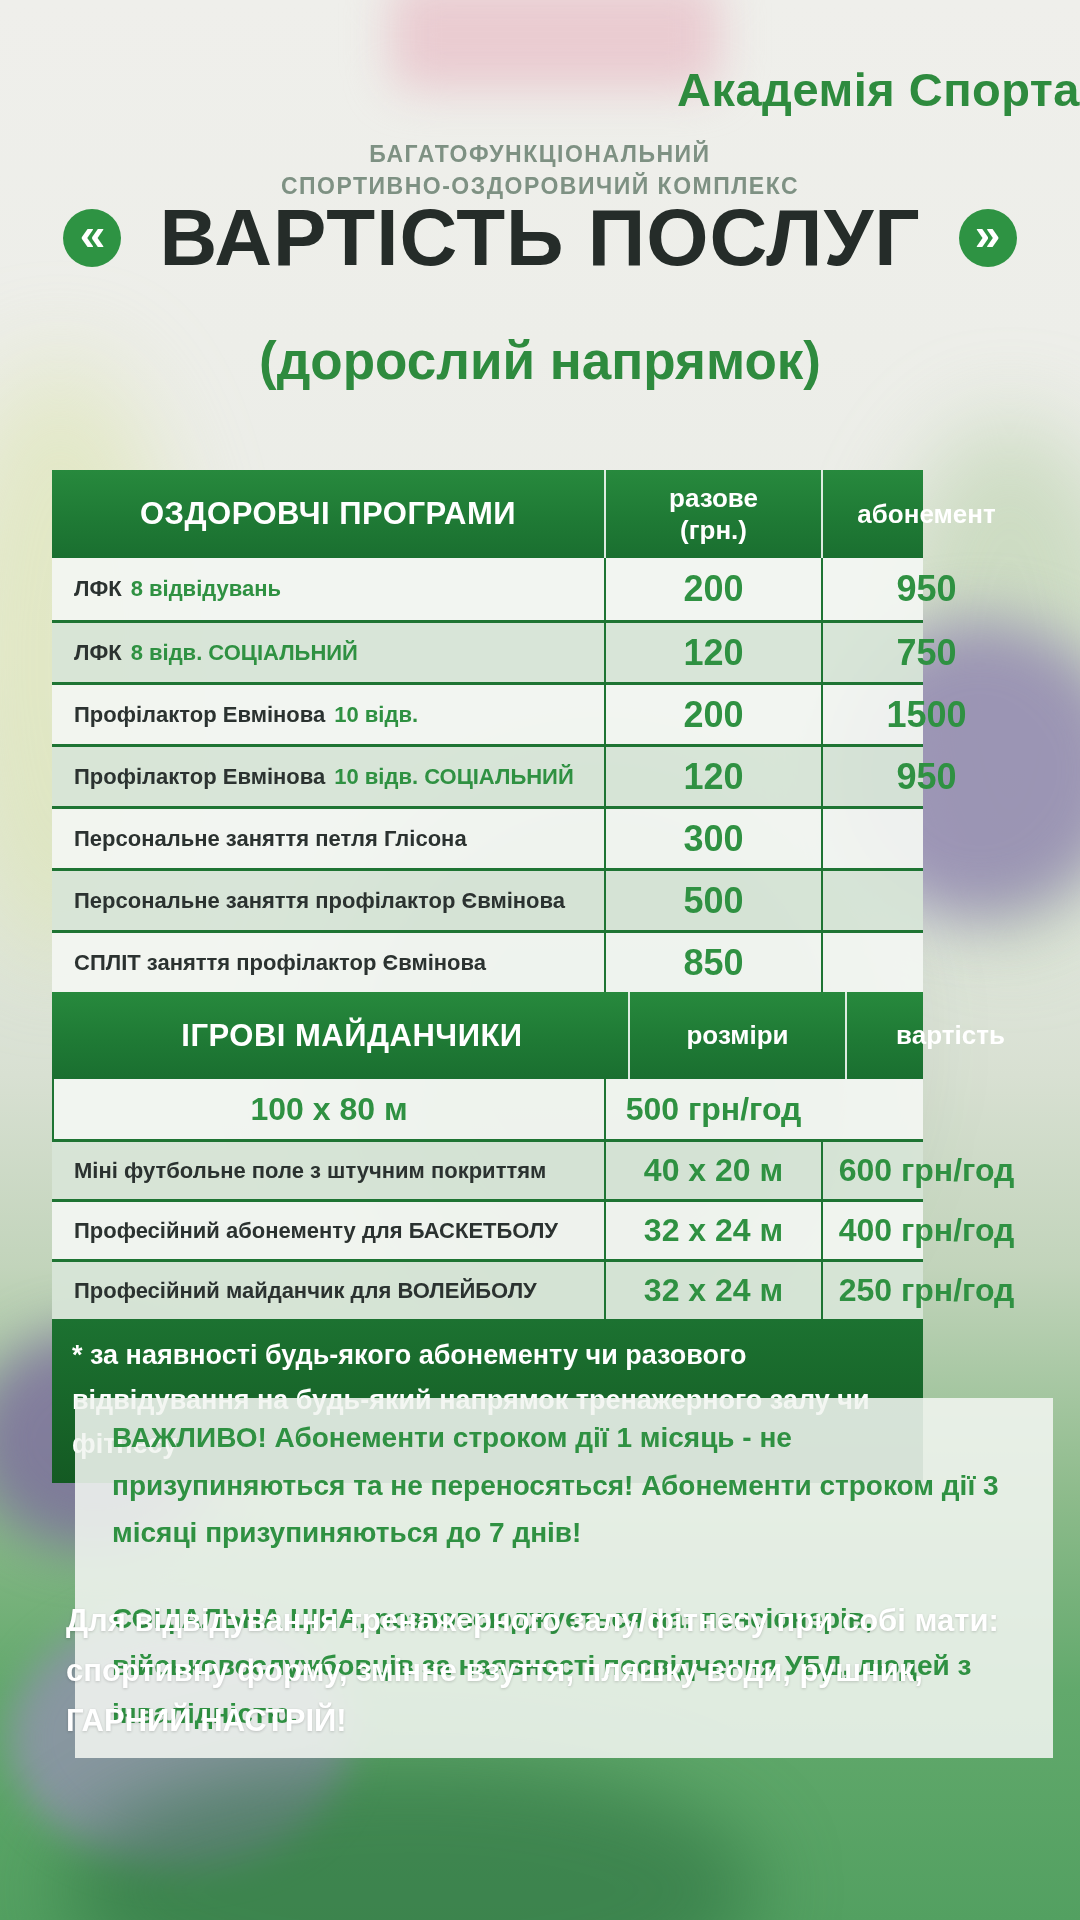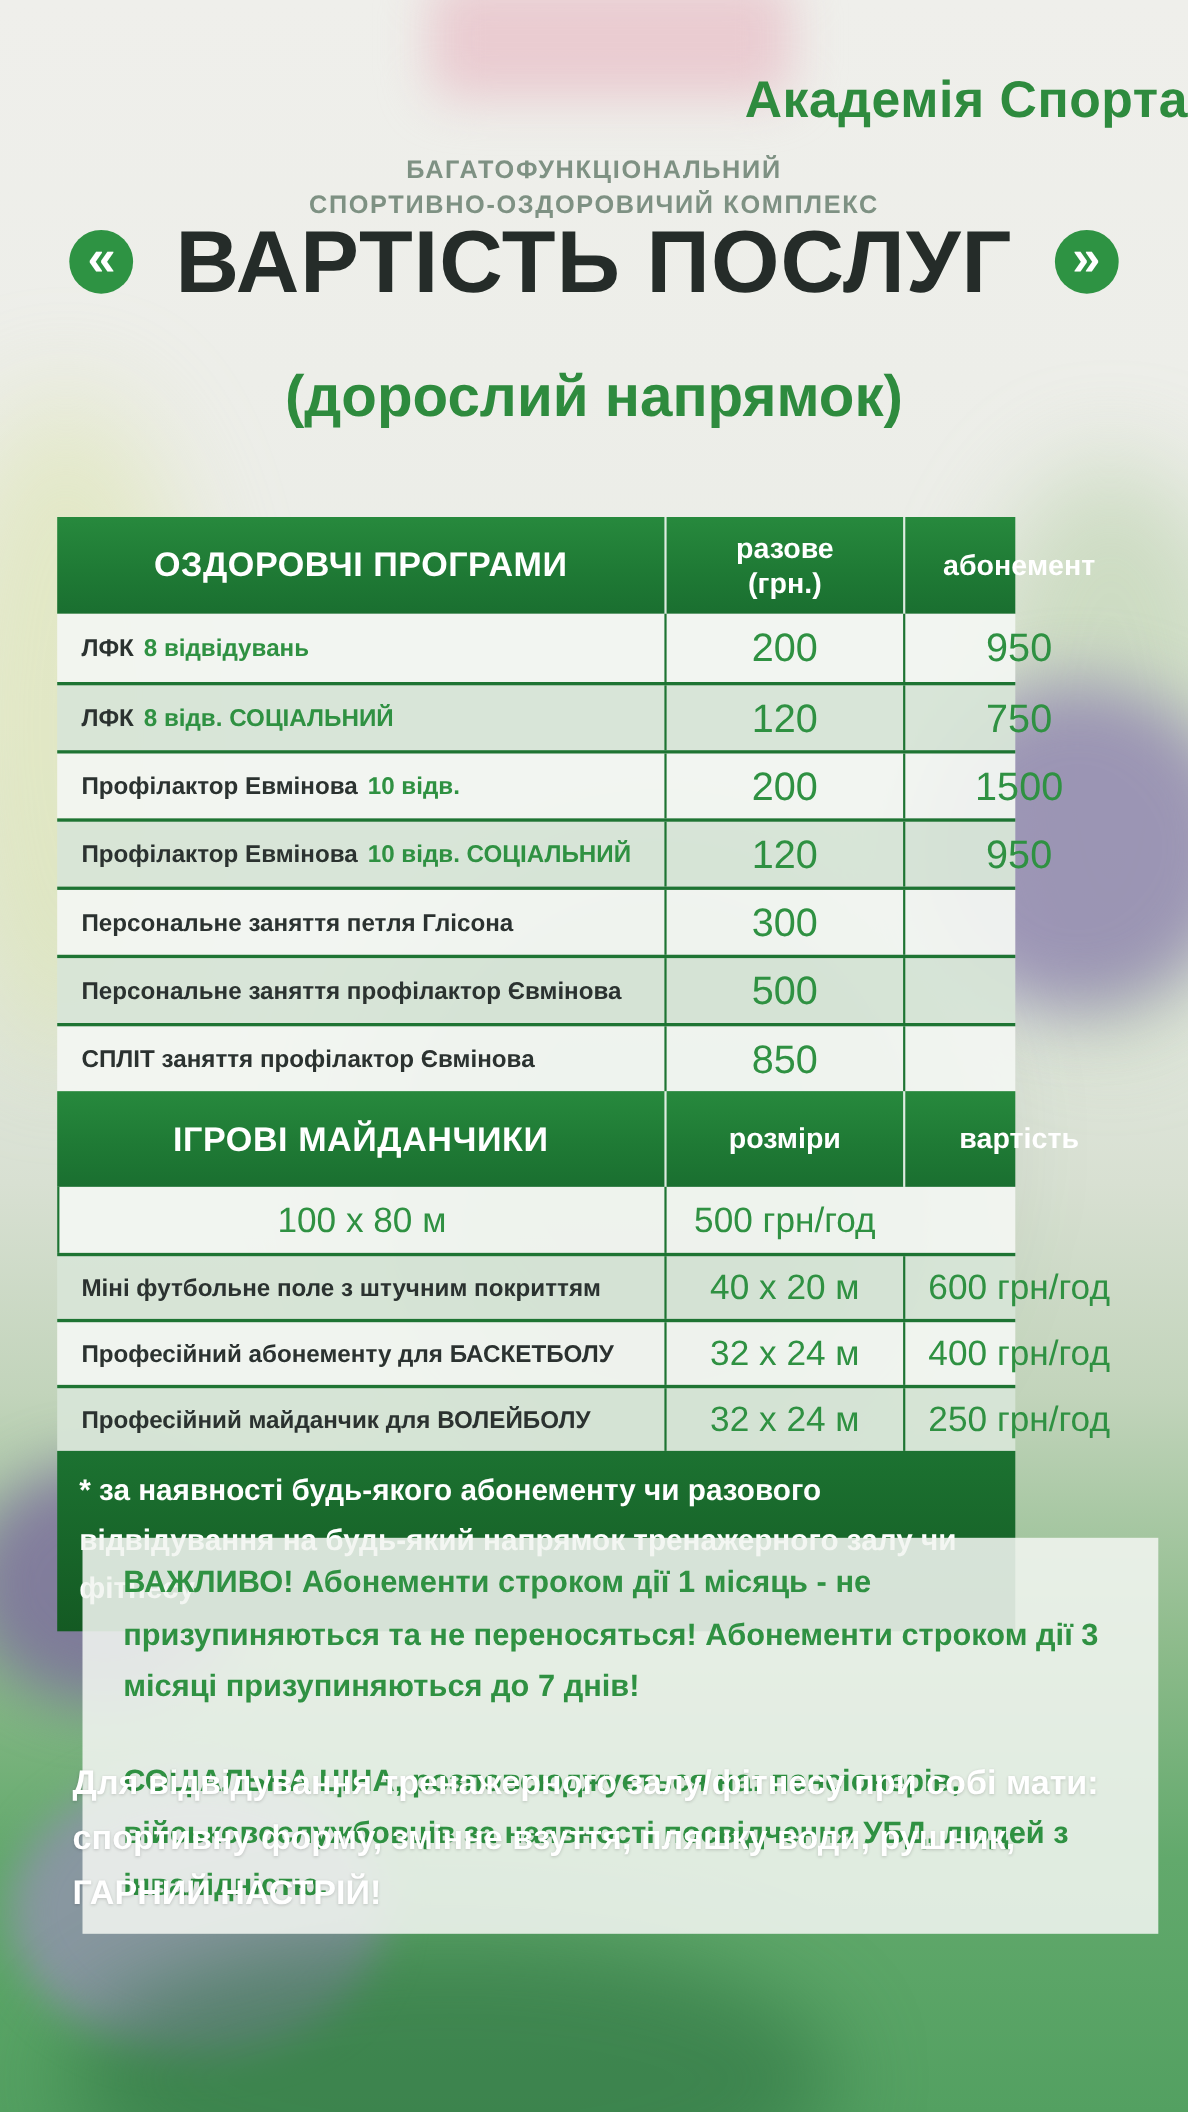--- a/index.html
+++ b/index.html
@@ -52,21 +52,21 @@
   .thead .cell.c2, .thead .cell.c3 { font-size:26px; line-height:1.25; border-left:2px solid rgba(255,255,255,.85); flex-direction:column; }
 
   .trow { height:62px; }
   .trow.field { height:60px; }
   .trow.odd  { background:rgba(242,245,241,.95); }
   .trow.even { background:rgba(215,229,215,.95); }
   .trow + .trow { border-top:3px solid #1e7433; }
   .trow .cell { display:flex; align-items:center; }
   .trow .cell.label { padding-left:22px; font-size:22px; font-weight:700; color:#2b3230; }
   .trow .cell.label .accent { color:#2f9142; margin-left:9px; white-space:nowrap; }
-  .trow .cell.val { justify-content:center; font-size:36px; font-weight:400; color:#2f9142;
+  .trow .cell.val { justify-content:center; font-size:36px; font-weight:700; color:#2f9142;
     border-left:2px solid #1e7433; }
   .trow.field .cell.val { font-size:32px; }
 
   .footnote-band { background:linear-gradient(180deg,#1c7231 0%, #145a23 100%);
     color:#fff; font-size:27px; font-weight:700; line-height:1.65;
     padding:14px 24px 16px 20px; }
 
   
   .notes { position:absolute; left:52px; top:1398px; width:978px;
     background:rgba(241,245,240,.88); padding:16px 22px 20px 37px;margin-left:23px; }
@@ -167,21 +167,21 @@
     </div>
     <div class="trow odd">
       <div class="cell label">
           <span>СПЛІТ заняття профілактор Євмінова</span>
           <span class="accent"></span>
         </div>
       <div class="cell val">850</div>
       <div class="cell val"></div>
     </div>
 
-    <div class="thead" style="height:87px;">
+    <div class="thead" style="height:87px;padding-left:24px;">
       <div class="cell c1">ІГРОВІ МАЙДАНЧИКИ</div>
       <div class="cell c2">розміри</div>
       <div class="cell c3">вартість</div>
     </div>
 
     <div class="trow field odd">
       <div class="cell val">100 х 80 м</div>
       <div class="cell val">500 грн/год</div>
     </div>
     <div class="trow field even">

